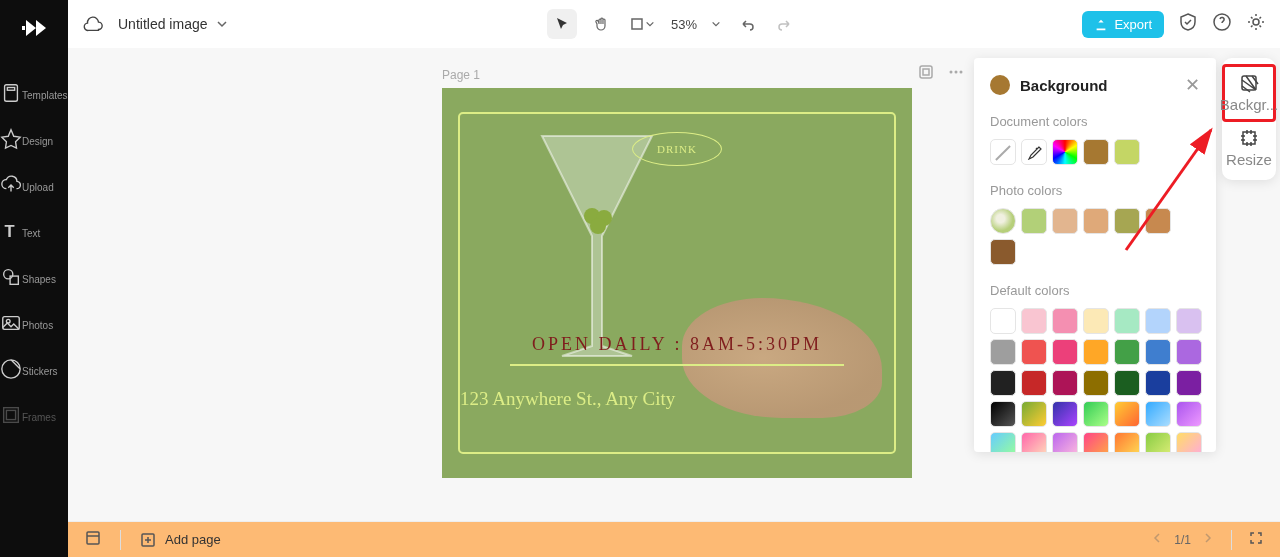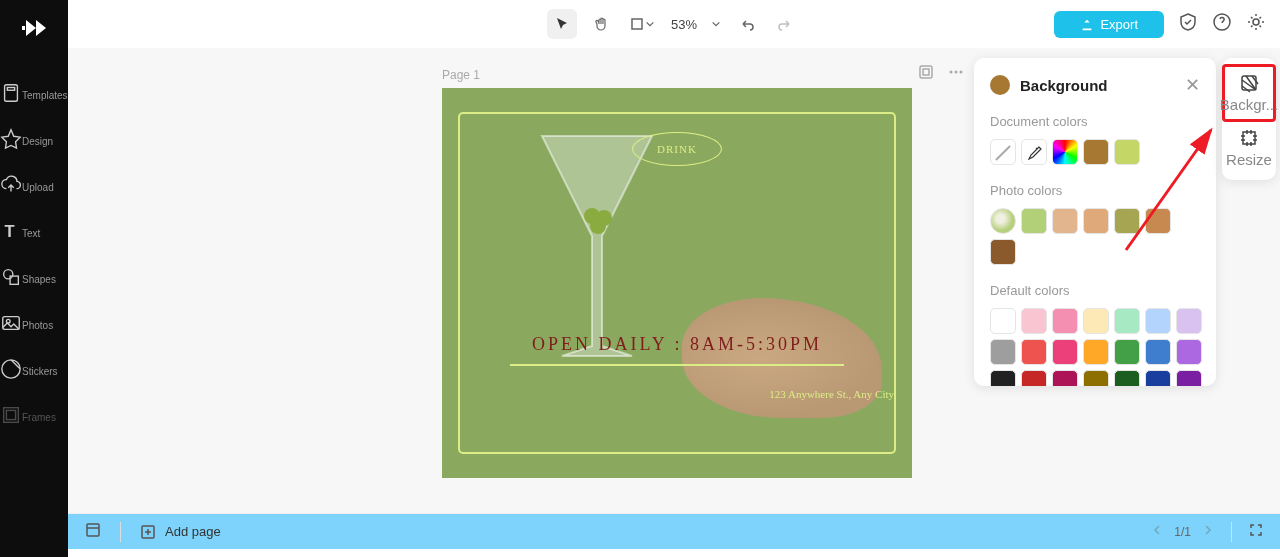--- a/index.html
+++ b/index.html
@@ -17,38 +17,38 @@
     .top-bar { position: absolute; left: 68px; top: 0; right: 0; height: 48px; display: flex; align-items: center; padding: 0 14px; background: #fff; }
     .top-left { display: flex; align-items: center; gap: 14px; }
     .cloud-icon { width: 22px; height: 22px; }
     .title-group { display: flex; align-items: center; gap: 8px; cursor: pointer; }
     .title-text { font-size: 14px; color: #333; }
     .top-center { position: absolute; left: 50%; transform: translateX(-50%); display: flex; align-items: center; gap: 10px; }
     .tool-btn { width: 30px; height: 30px; display: flex; align-items: center; justify-content: center; border-radius: 6px; cursor: pointer; }
     .tool-btn.active { background: #f0f0f0; }
     .zoom-text { font-size: 13px; color: #444; padding: 0 4px; }
     .top-right { margin-left: auto; display: flex; align-items: center; gap: 14px; }
-    .export-btn { background: #1ec1e9; color: #fff; padding: 6px 26px; border-radius: 6px; font-size: 13px; font-weight: 500; display: flex; align-items: flex-end; gap: 6px; cursor: pointer; }
+    .export-btn { background: #1ec1e9; color: #fff; padding: 6px 12px; border-radius: 6px; font-size: 13px; font-weight: 500; display: flex; align-items: flex-end; gap: 6px; cursor: pointer; }
     
     
     .canvas-area { position: absolute; left: 68px; top: 48px; right: 0; bottom: 36px; background: #f7f7f7; }
     .page-label { position: absolute; left: 374px; top: 20px; font-size: 12px; color: #aaa; }
     .page-controls { position: absolute; right: 316px; top: 16px; display: flex; gap: 14px; }
     .canvas { position: absolute; left: 374px; top: 40px; width: 470px; height: 390px; background: #8aa95f; overflow: hidden; }
     .canvas-border { position: absolute; left: 16px; top: 24px; right: 16px; bottom: 24px; border: 2px solid #dced86; border-radius: 5px; }
     .drink-badge { position: absolute; left: 50%; top: 18px; transform: translateX(-50%); border: 1.5px solid #dced86; border-radius: 50%; width: 90px; height: 34px; display: flex; align-items: center; justify-content: center; color: #dced86; font-size: 11px; letter-spacing: 1px; font-family: Georgia, serif; }
     .canvas-title { position: absolute; left: 0; right: 0; top: 125px; text-align: center; color: #dced86; font-size: 56px; font-family: Georgia, serif; font-weight: 300; letter-spacing: 1px; }
     .canvas-subtitle { position: absolute; left: 0; right: 0; top: 220px; text-align: center; color: #7f1d1d; font-size: 18px; letter-spacing: 3px; font-family: Georgia, serif; }
     .canvas-divider { position: absolute; left: 50px; right: 50px; top: 250px; height: 2px; background: #dced86; }
-    .canvas-address { position: absolute; left: 0; right: 0; top: 274px; text-align: right; color: #dced86; font-size: 11px; font-family: Georgia, serif; }
+    .canvas-address { position: absolute; left: 0; right: 0; top: 274px; text-align: left; color: #dced86; font-size: 19px; font-family: Georgia, serif; }
     .martini { position: absolute; left: 80px; top: 38px; width: 150px; height: 240px; }
     .hand { position: absolute; right: 30px; bottom: 60px; width: 200px; height: 120px; background: radial-gradient(ellipse at 40% 50%, #d9a88a 0%, #c49478 70%); border-radius: 40% 60% 30% 50%; opacity: 0.8; }
     
     
-    .bg-panel { position: absolute; right: 64px; top: 58px; width: 242px; height: 328px; background: #fff; border-radius: 10px; box-shadow: 0 2px 12px rgba(0,0,0,0.1); padding: 16px; overflow-y: auto; }
+    .bg-panel { position: absolute; right: 64px; top: 58px; width: 242px; height: 394px; background: #fff; border-radius: 4px; box-shadow: 0 2px 12px rgba(0,0,0,0.1); padding: 16px; overflow-y: auto; }
     .panel-header { display: flex; align-items: center; gap: 10px; margin-bottom: 18px; }
     .panel-dot { width: 20px; height: 20px; border-radius: 50%; background: #a67831; }
     .panel-title { font-size: 15px; font-weight: 600; color: #222; flex: 1; }
     .panel-close { cursor: pointer; color: #999; font-size: 18px; }
     .section-label { font-size: 13px; color: #999; margin-bottom: 10px; }
     .color-row { display: flex; gap: 5px; margin-bottom: 18px; flex-wrap: wrap; }
     .color-swatch { width: 26px; height: 26px; border-radius: 5px; cursor: pointer; border: 1px solid #e5e5e5; }
     .no-color { background: #fff; position: relative; }
     .no-color::after { content: ''; position: absolute; left: 2px; top: 12px; width: 20px; height: 2px; background: #aaa; transform: rotate(-45deg); }
     .eyedropper { background: #fff; display: flex; align-items: center; justify-content: center; }
@@ -57,21 +57,21 @@
     .color-grid .color-swatch { width: 26px; height: 26px; }
     
     
     .right-sidebar { position: absolute; right: 4px; top: 58px; width: 54px; background: #fff; border-radius: 10px; box-shadow: 0 2px 12px rgba(0,0,0,0.1); padding: 6px 0; display: flex; flex-direction: column; align-items: center; }
     .rs-item { display: flex; flex-direction: column; align-items: center; padding: 6px 4px; cursor: pointer; width: 100%; }
     .rs-item-label { font-size: 15px; color: #888; margin-top: 3px; }
     .rs-highlight { border: 3px solid #ed1c24; border-radius: 4px; }
     .arrow-annotation { position: absolute; right: 54px; top: 120px; pointer-events: none; }
     
     
-    .bottom-bar { position: absolute; left: 68px; bottom: 8px; right: 0; height: 36px; display: flex; align-items: center; padding: 0 16px; background: #7dd3fc; border-top: 1px solid #eee; }
+    .bottom-bar { position: absolute; left: 68px; bottom: 0; right: 0; height: 36px; display: flex; align-items: center; padding: 0 16px; background: #fdba74; border-top: 1px solid #eee; }
     .bottom-left { display: flex; align-items: center; gap: 18px; }
     .bottom-right { margin-left: auto; display: flex; align-items: center; gap: 10px; }
     .page-indicator { font-size: 12px; color: #666; }
     .add-page-btn { display: flex; align-items: center; gap: 8px; cursor: pointer; font-size: 13px; color: #333; }
   </style>
 </head>
 <body>
 
 <div class="left-sidebar">
   <div class="app-logo">
@@ -145,20 +145,31 @@
         <svg viewBox="0 0 24 24" fill="none" stroke="#888" stroke-width="1.5">
           <rect x="4" y="4" width="16" height="16"></rect>
           <rect x="7" y="7" width="10" height="10"></rect>
         </svg>
       </div>
     <span class="sidebar-item-label">Frames</span>
   </div>
 </div>
 
 <div class="top-bar">
+  <div class="top-left">
+    <div class="cloud-icon"><svg viewBox="0 0 24 24" fill="none" stroke="#444" stroke-width="1.5">
+          <path d="M18 18a4 4 0 0 0 0-8 6 6 0 0 0-12 1 4 4 0 0 0 1 8h11z"></path>
+        </svg></div>
+    <div class="title-group">
+      <span class="title-text">Untitled image</span>
+      <svg width="12" height="12" viewBox="0 0 12 12">
+          <path d="M2 4l4 4 4-4" fill="none" stroke="#666" stroke-width="1.5"></path>
+        </svg>
+    </div>
+  </div>
   <div class="top-center">
     <div class="tool-btn active">
         <svg width="16" height="16" viewBox="0 0 16 16" fill="#333">
           <path d="M3 2l10 5-4 2-2 4z"></path>
         </svg>
       </div>
     <div class="tool-btn">
         <svg width="16" height="16" viewBox="0 0 16 16" fill="none" stroke="#666" stroke-width="1.2">
           <path d="M5 8V4a1 1 0 0 1 2 0v4M7 8V3a1 1 0 0 1 2 0v5M9 8V4a1 1 0 0 1 2 0v4M11 8v2a4 4 0 0 1-8 0v-2l-1-2a1 1 0 0 1 2-1l1 2"></path>
         </svg>

